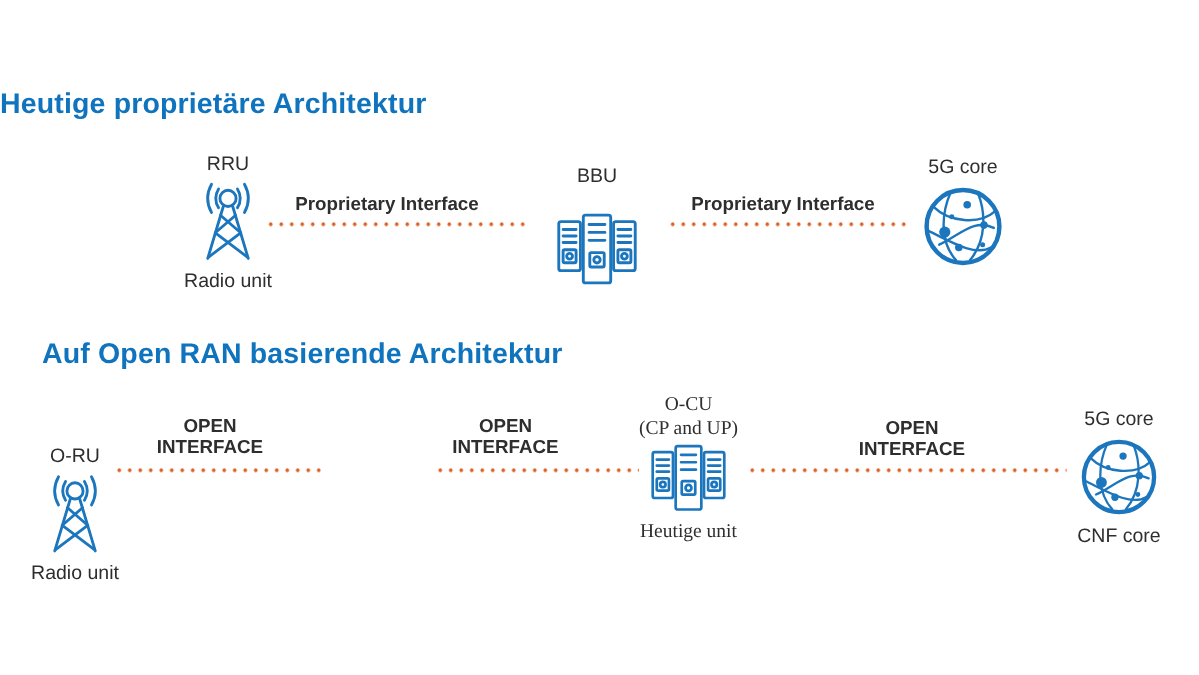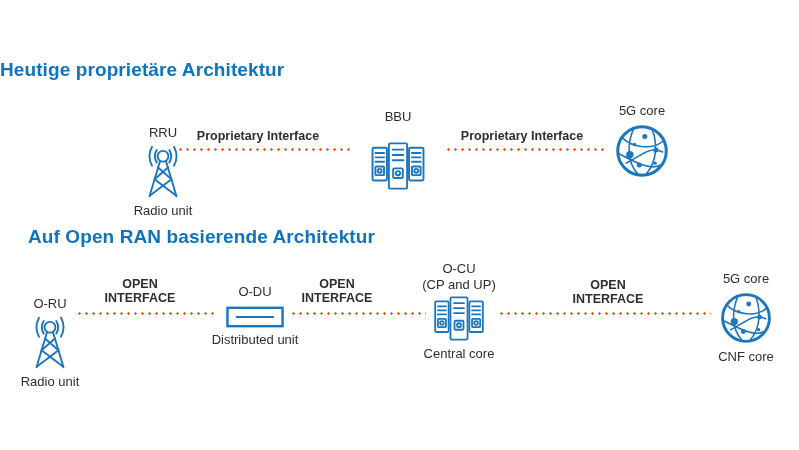--- a/index.html
+++ b/index.html
@@ -39,32 +39,32 @@
   }
   .iface-label .ln{display:block;}
 
   .dotline{
     position:absolute;height:3px;
     background-image:radial-gradient(circle, var(--interface-orange) 1.1px, rgba(0,0,0,0) 1.45px);
     background-size:7px 3px;background-repeat:repeat-x;background-position:0 50%;
   }
 
   
-  #node-rru{left:118px;top:101px;width:90px;margin-top:24px;}
+  #node-rru{left:107px;top:101px;width:90px;}
   #node-bbu{left:361px;top:109px;width:74px;gap:12px;}
   #node-core-top{left:606px;top:103px;width:72px;}
   #iface-top-1{left:168px;top:129px;width:180px;}
   #line-top-1{left:177px;top:148px;width:177px;}
   #iface-top-2{left:432px;top:129px;width:180px;}
   #line-top-2{left:445px;top:148px;width:163px;}
 
   
   #node-oru{left:7px;top:283px;width:86px;margin-top:13px;}
   #node-odu{left:209px;top:284px;width:92px;}
-  #node-ocu{left:420px;top:261px;width:78px;}
+  #node-ocu{left:420px;top:261px;width:78px;font-family:Liberation Serif, serif;}
   #node-core-bottom{left:705px;top:271px;width:82px;}
   #iface-bot-1{left:93px;top:277px;width:94px;}
   #iface-bot-2{left:290px;top:277px;width:94px;}
   #iface-bot-3{left:561px;top:278px;width:94px;}
   #line-bot-1{left:76px;top:312px;width:138px;}
   #line-bot-2{left:290px;top:312px;width:136px;}
   #line-bot-3{left:498px;top:312px;width:213px;}
 </style>
 </head>
 <body>
@@ -168,41 +168,34 @@
       </svg>
     <div class="node-sublabel">Radio unit</div>
   </div>
 
   <div class="iface-label" id="iface-bot-1">
     <span class="ln">OPEN</span>
     <span class="ln">INTERFACE</span>
   </div>
   <div class="dotline" id="line-bot-1"></div>
 
-  <div class="node" id="node-odu">
-    <div class="node-label">O-DU</div>
-    <svg class="icon-svg" width="58" height="22" viewBox="0 0 60 22" style="margin-top:2px">
-        <use href="#g-distributed-unit"></use>
-      </svg>
-    <div class="node-sublabel">Distributed unit</div>
-  </div>
 
   <div class="iface-label" id="iface-bot-2">
     <span class="ln">OPEN</span>
     <span class="ln">INTERFACE</span>
   </div>
   <div class="dotline" id="line-bot-2"></div>
 
   <div class="node" id="node-ocu">
     <div class="node-label">O-CU</div>
     <div class="node-label2">(CP and UP)</div>
     <svg class="icon-svg" width="54" height="47" viewBox="0 0 60 52">
         <use href="#g-server-rack"></use>
       </svg>
-    <div class="node-sublabel">Central core</div>
+    <div class="node-sublabel">Heutige unit</div>
   </div>
 
   <div class="iface-label" id="iface-bot-3">
     <span class="ln">OPEN</span>
     <span class="ln">INTERFACE</span>
   </div>
   <div class="dotline" id="line-bot-3"></div>
 
   <div class="node" id="node-core-bottom">
     <div class="node-label">5G core</div>

